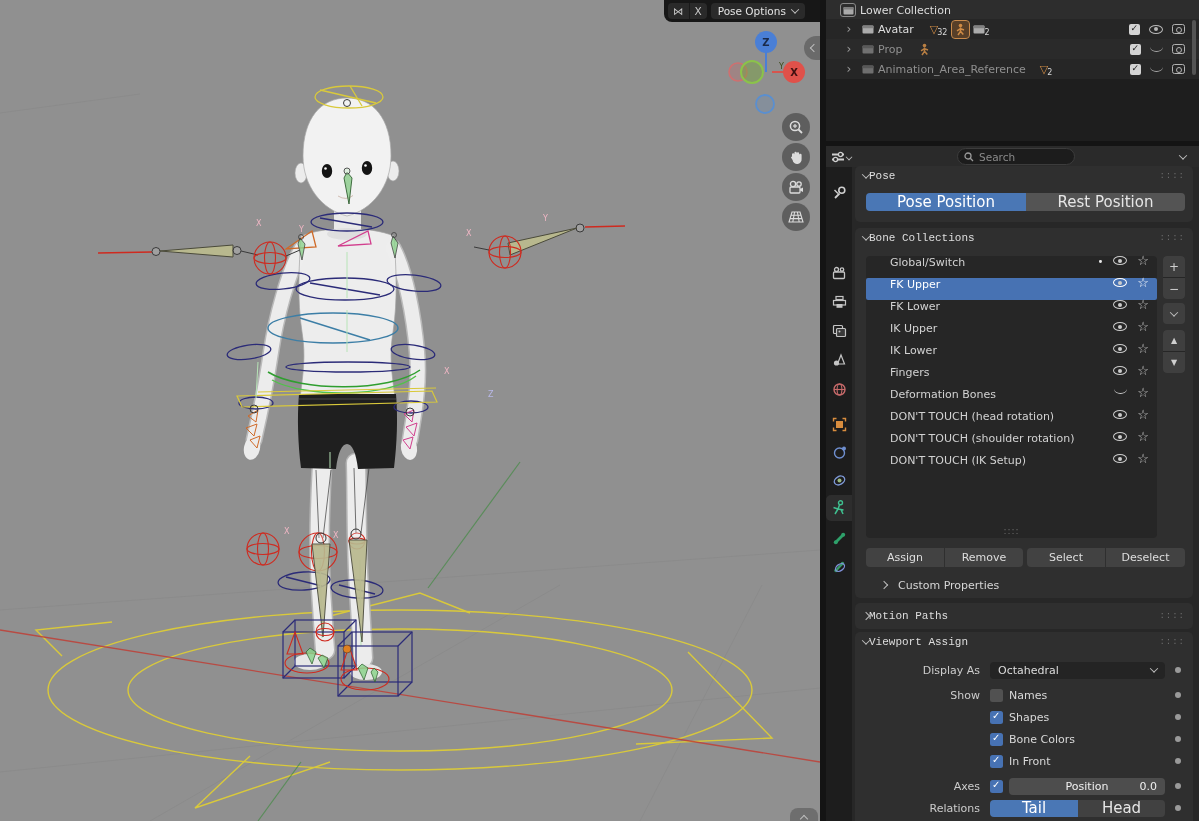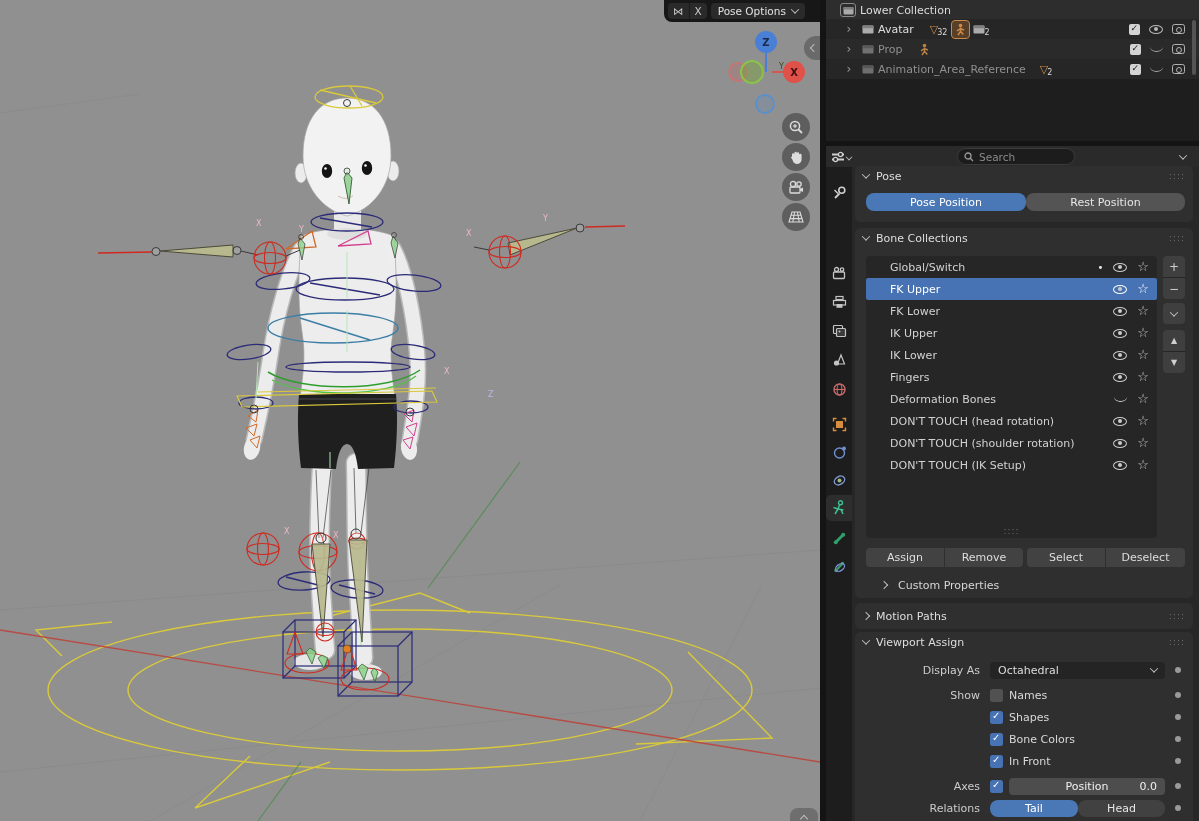--- a/index.html
+++ b/index.html
@@ -74,34 +74,34 @@
   #psearch input::placeholder { color:#8a8a8a; }
   .hdr-chev-btn { position:absolute; left:348px; top:3px; width:18px; height:15px; display:flex;
     align-items:center; justify-content:center; }
 
   #tabstrip { position:absolute; left:0; top:21px; width:26px; height:654px; background:#1d1d1d; }
   .ptab { position:absolute; left:0; width:26px; height:26px; display:flex; align-items:center; justify-content:center; }
   .ptab.active { background:#2d2d2d; border-radius:5px 0 0 5px; }
   #pcontent { position:absolute; left:26px; top:21px; width:347px; height:654px; background:#272727; }
 
   .panel { position:absolute; left:3px; width:338px; background:#2f2f2f; border-radius:5px; }
-  .panel-hd { height:20px; display:flex; align-items:center; gap:7px; padding:0 8px; color:#dedede; }
+  .panel-hd { height:20px; display:flex; align-items:center; padding:0 8px; color:#dedede;font-family:Liberation Mono, monospace; }
   .panel-hd .grip { margin-left:auto; }
   .grip { color:#6d6d6d; font-size:9px; letter-spacing:1px; }
   .ptitle { font-size:11px; }
 
   
   .seg { position:absolute; display:flex; border-radius:4px; overflow:hidden; }
-  .seg > div { display:flex; align-items:center; justify-content:center; font-size:11px;border-radius:8px; }
+  .seg > div { display:flex; align-items:center; justify-content:center; font-size:15px; }
   .seg .on  { background:#4a77b5; color:#fff; }
   .seg .off { background:#545454; color:#e6e6e6; }
 
   
   #bclist { position:absolute; left:11px; top:28px; width:291px; height:282px; background:#262626; border-radius:4px; }
-  .bcrow { height:22px; display:flex; align-items:center; padding:0 8px 0 24px; color:#d2d2d2; }
+  .bcrow { height:22px; display:flex; padding:0 8px 0 24px; color:#d2d2d2; }
   .bcrow.sel { background:#4772b3; border-radius:2px; color:#fff; }
   .bcrow .name { flex:1; font-size:11px; }
   .bcrow .dot { color:#e8e8e8; margin-right:10px; font-size:10px; }
   .star { color:#c9c9c9; font-size:13px; line-height:10px; margin-left:10px; }
   .bcrow .eye { border-color:#cccccc; } .bcrow .eye::after { background:#cccccc; }
   #bcgrip { position:absolute; left:0; right:0; bottom:2px; text-align:center; }
 
   .mini { position:absolute; left:308px; width:22px; display:flex; flex-direction:column; }
   .mbtn { width:22px; height:21px; background:#3f3f3f; color:#cfcfcf; display:flex; align-items:center;
     justify-content:center; font-size:12px; }

